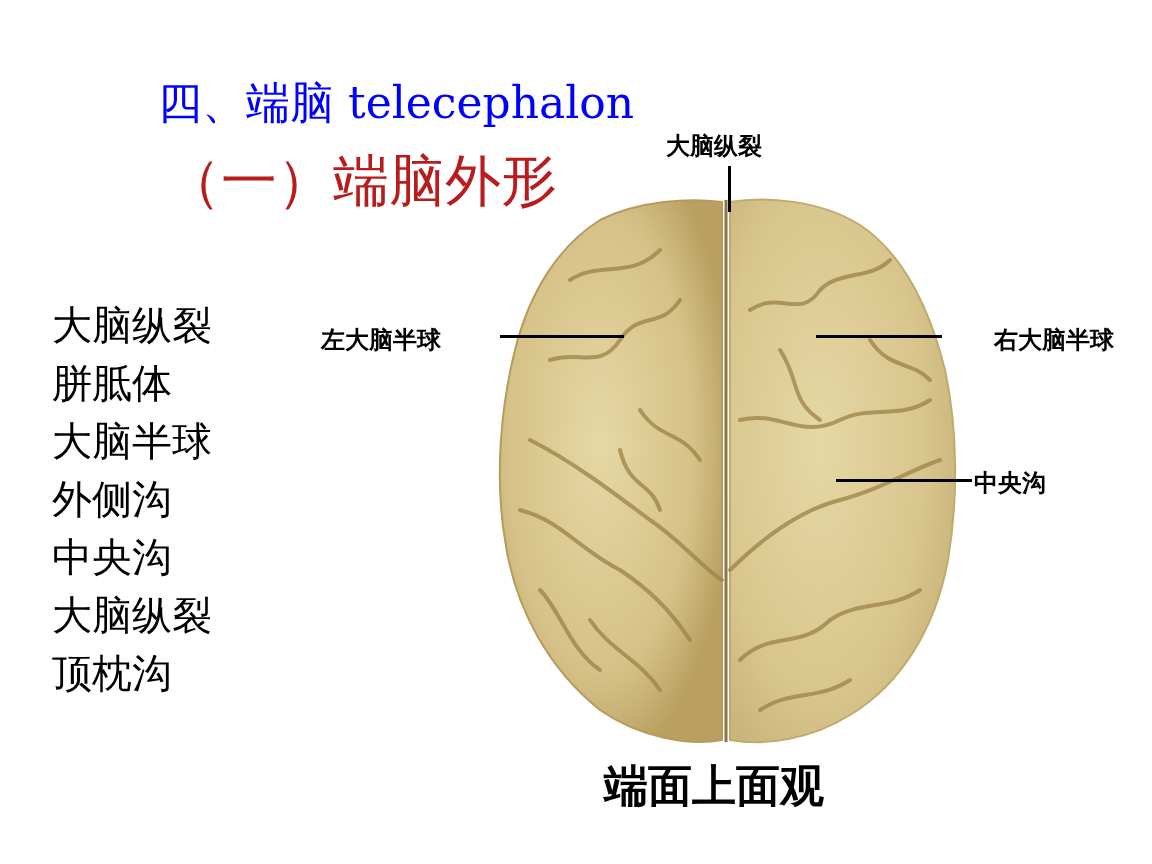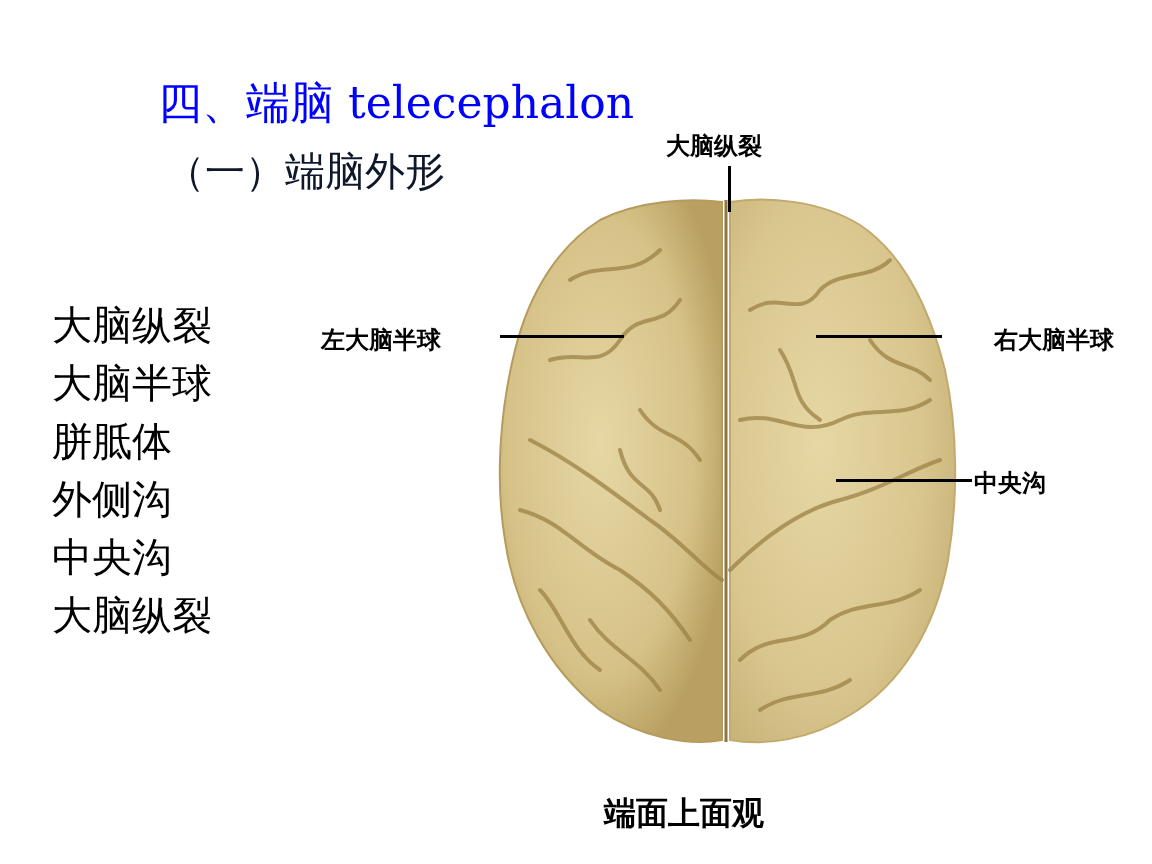--- a/index.html
+++ b/index.html
@@ -1,41 +1,42 @@
 <!DOCTYPE html>
 <html><head>
 <meta charset="utf-8">
 <style>
   html,body{margin:0;padding:0;background:#ffffff;}
   body{width:1152px;height:864px;position:relative;overflow:hidden;font-family:"DejaVu Sans",sans-serif;}
   .title1{position:absolute;left:158px;top:74px;font-size:44px;color:#0000ff;white-space:nowrap;font-family:"DejaVu Serif",serif;}
   .title1 .cn{font-family:"DejaVu Sans",sans-serif;margin-top:48px;}
-  .title2{position:absolute;left:165px;top:144px;font-size:40px;color:#0f172a;white-space:nowrap;}
+  .title2{position:absolute;left:165px;top:144px;font-size:56px;color:#b91c1c;white-space:nowrap;}
   .termlist{position:absolute;left:52px;top:296px;font-size:40px;line-height:58px;color:#000;font-family:"DejaVu Serif",serif;}
   .termlist div{white-space:nowrap;}
   .label{position:absolute;font-size:24px;font-weight:bold;color:#000;white-space:nowrap;}
   .line{position:absolute;background:#000;}
-  .caption{position:absolute;left:604px;top:792px;font-size:32px;font-weight:bold;color:#000;white-space:nowrap;}
+  .caption{position:absolute;left:604px;top:757px;font-size:44px;font-weight:bold;color:#000;white-space:nowrap;}
   .brain{position:absolute;left:490px;top:190px;width:470px;height:560px;}
 </style>
 </head>
 <body>
 
 <div>
   <div class="title1"><span class="cn">四、端脑 </span><span>telecephalon</span></div>
   <div class="title2">（一）端脑外形</div>
 </div>
 
 <div class="termlist">
   <div>大脑纵裂</div>
+  <div>胼胝体</div>
   <div>大脑半球</div>
-  <div>胼胝体</div>
   <div>外侧沟</div>
   <div>中央沟</div>
   <div>大脑纵裂</div>
+  <div>顶枕沟</div>
 </div>
 
 <svg class="brain" viewBox="0 0 470 560" xmlns="http://www.w3.org/2000/svg">
   <defs>
     <radialGradient id="lg" cx="45%" cy="45%" r="60%">
       <stop offset="0%" stop-color="#e6d7a4"></stop>
       <stop offset="70%" stop-color="#d6c288"></stop>
       <stop offset="100%" stop-color="#b9a062"></stop>
     </radialGradient>
     <radialGradient id="rg" cx="40%" cy="45%" r="65%">

